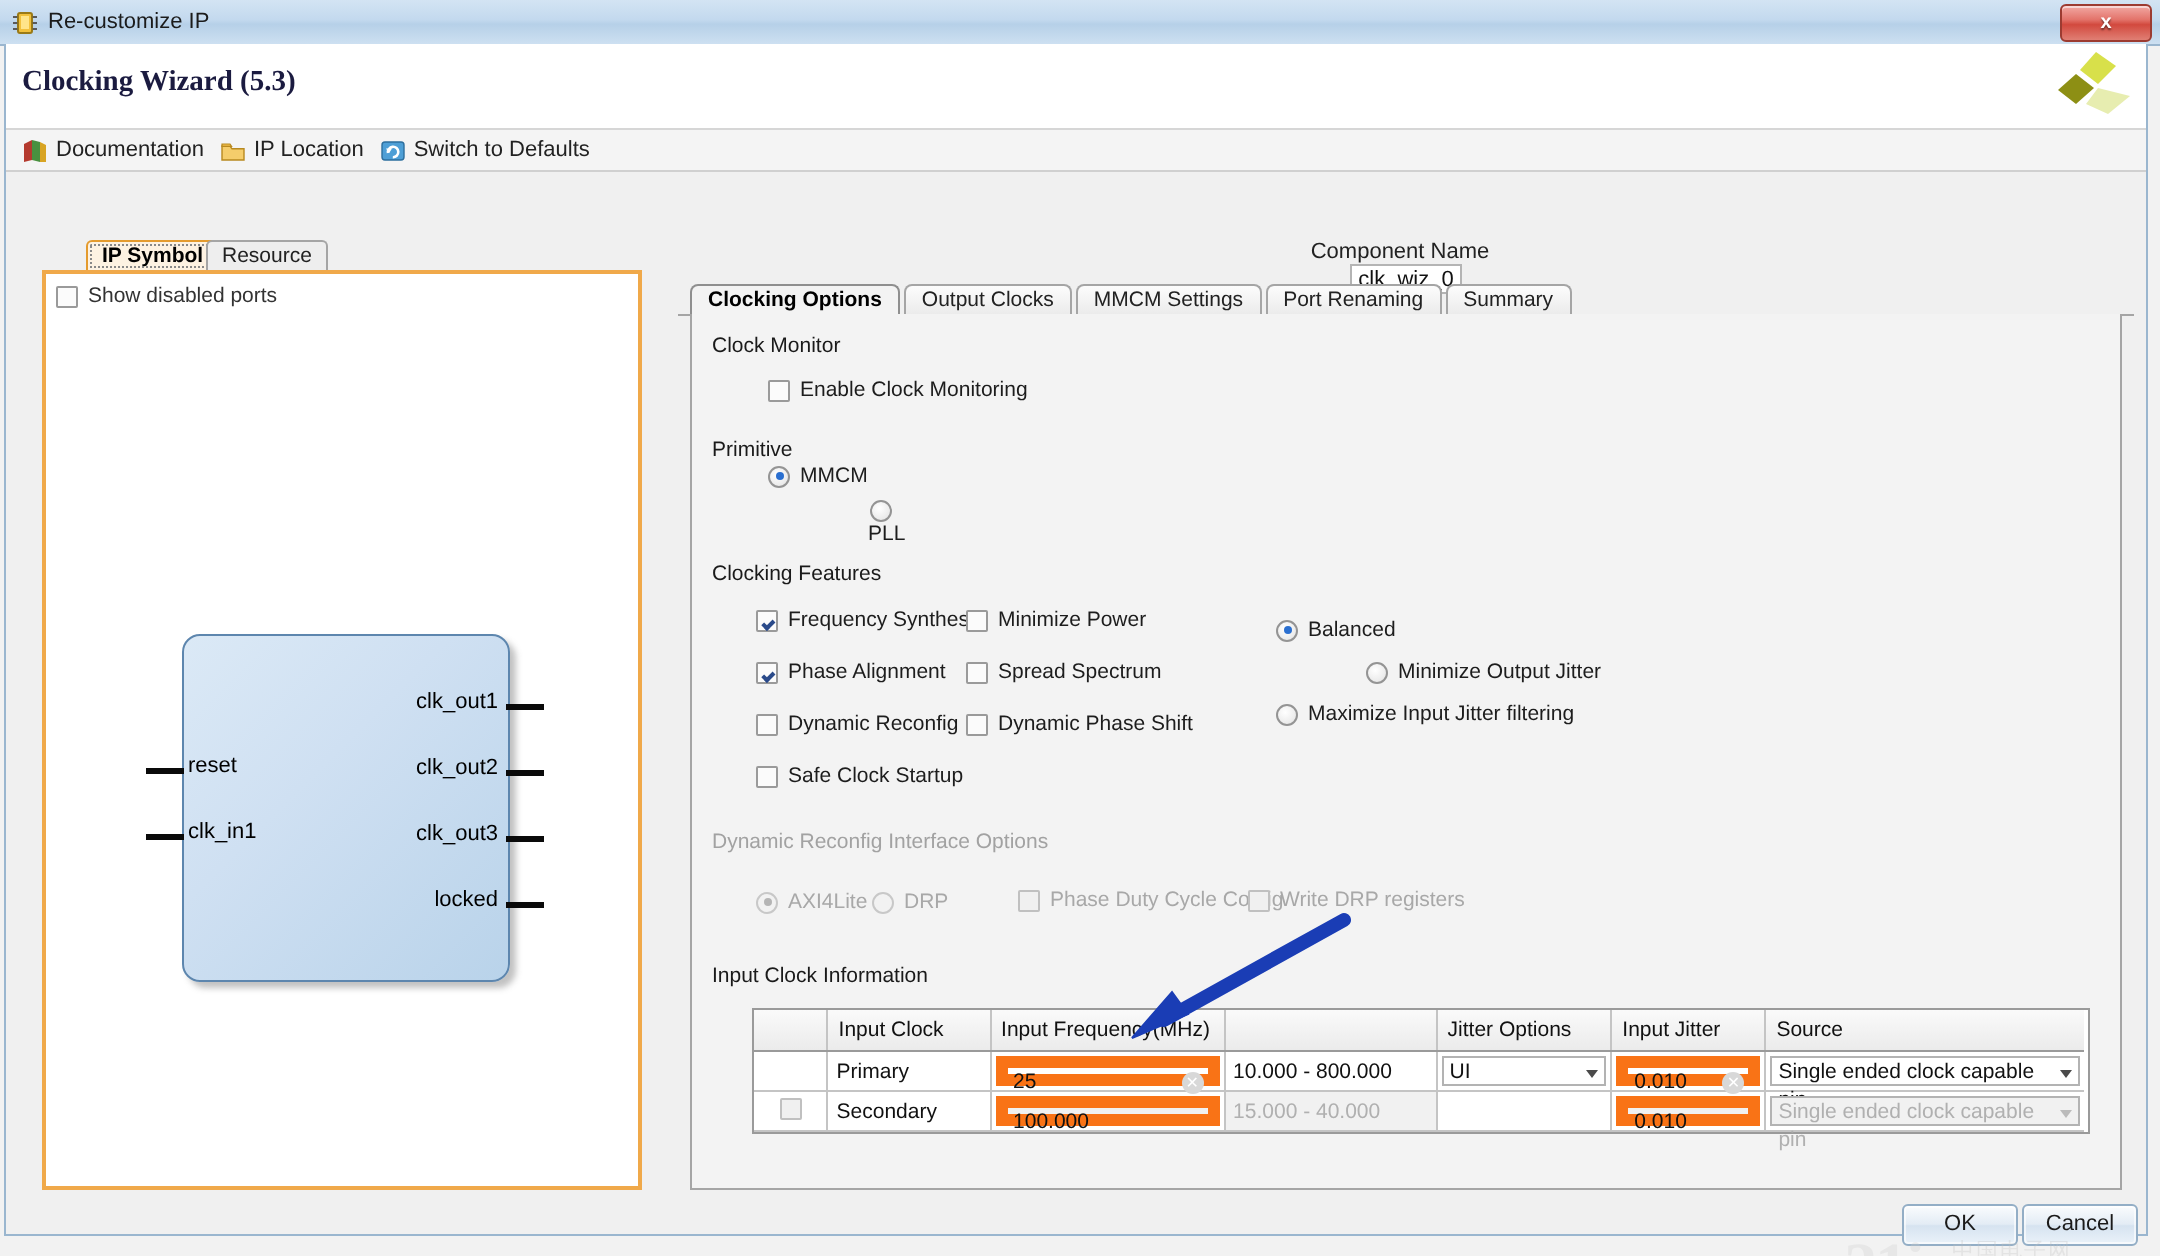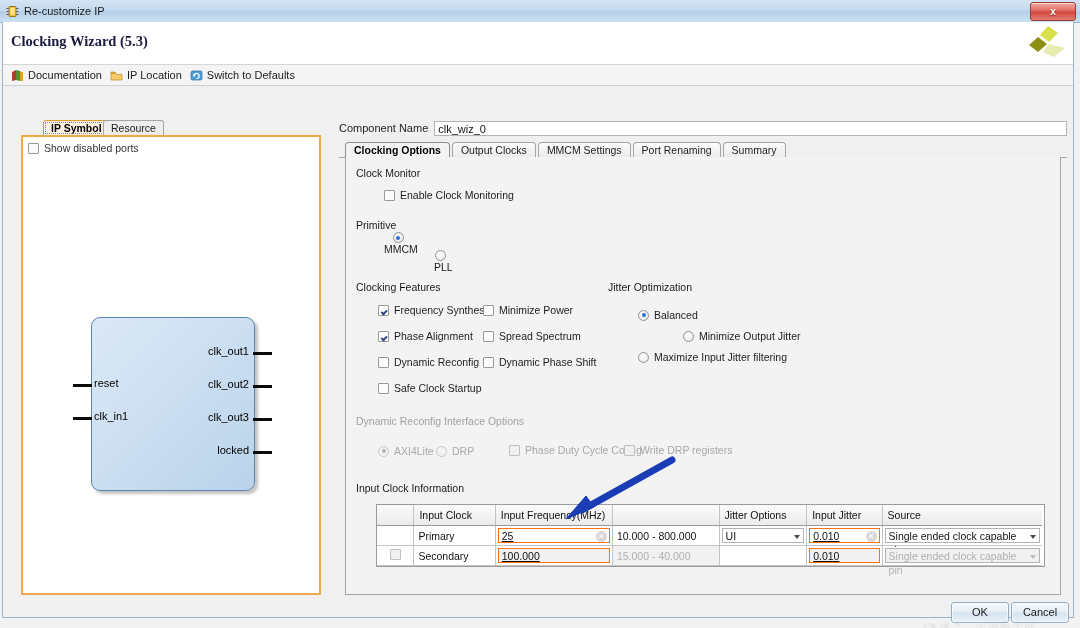--- a/index.html
+++ b/index.html
@@ -92,21 +92,21 @@
   .symbol{
     position:absolute;left:68px;top:180px;width:162px;height:172px;
     background:linear-gradient(135deg,#dbe9f6 0%,#cfe0f2 40%,#b9d3ea 100%);
     border:1px solid #5d86ae;border-radius:9px;
     box-shadow:3px 3px 3px rgba(120,120,120,.45);
   }
   .pin{position:absolute;height:3px;background:#0a0a0a;}
   .pinlbl{position:absolute;font-size:11px;color:#000;white-space:nowrap;}
   
   .rightpanel{position:absolute;left:336px;top:98px;width:728px;height:475px;}
-  .compname{display:flex;align-items:center;height:16px;}
+  .compname{display:flex;align-items:center;height:16px;flex-direction:column;}
   .compname .cl{font-size:11px;color:#222;margin-right:6px;}
   .compname .cv{
     flex:1;height:15px;background:#fff;border:1px solid #b4b4b4;
     font-size:11px;padding:0 3px;line-height:14px;box-sizing:border-box;
     color:#111;
   }
   .tabs2{position:absolute;left:6px;top:22px;height:16px;display:flex;align-items:flex-end;}
   .tabs2 .t{
     height:16px;line-height:15px;font-size:10.5px;padding:0 8px;
     border:1px solid #a5a5a5;border-bottom:none;border-radius:4px 4px 0 0;
@@ -144,22 +144,22 @@
     background:linear-gradient(to bottom,#fafafa,#ebebeb);
     border-right:1px solid #c4c4c4;border-bottom:1px solid #9a9a9a;
     font-weight:normal;text-align:left;padding:2px 5px;height:16px;color:#111;
   }
   .tbl td{
     border-right:1px solid #c4c4c4;border-bottom:1px solid #c4c4c4;
     padding:1px 4px;height:17px;color:#111;background:#fff;
   }
   .tbl td.greyed{background:#f1f1f1;color:#b0b0b0;}
   .field{
-    background:#fff;border:1px solid #f97316;height:15px;line-height:14px;
-    padding:0 3px;box-sizing:border-box;position:relative;font-size:10.5px;text-decoration:underline;
+    background:#fff;border:6px solid #f97316;height:15px;line-height:14px;
+    padding:0 3px;box-sizing:border-box;position:relative;font-size:10.5px;
   }
   .field.g{background:#f1f1f1;}
   .clr{
     position:absolute;right:2px;top:2px;width:11px;height:11px;border-radius:50%;
     background:#d8d8d8;color:#fff;font-size:8px;line-height:11px;text-align:center;
   }
   .combo{
     background:#fff;border:1px solid #b3b3b3;height:15px;line-height:14px;
     padding:0 14px 0 3px;box-sizing:border-box;position:relative;font-size:10.5px;
   }
@@ -327,21 +327,21 @@
         </div>
         <label class="row" style="position:absolute;left:38px;top:32px;">
           <span class="cb"></span>
           <span>Enable Clock Monitoring</span>
         </label>
 
         <div class="grp" style="left:10px;top:62px;width:696px;">
           <div class="gline" style="width:696px;"></div>
           <span class="gl">Primitive</span>
         </div>
-        <label class="row" style="position:absolute;left:38px;top:75px;flex-direction:column;">
+        <label class="row" style="position:absolute;left:38px;top:75px;">
           <span class="rb sel"></span>
           <span>MMCM</span>
         </label>
         <label class="row" style="position:absolute;left:88px;top:93px;flex-direction:column;">
           <span class="rb"></span>
           <span>PLL</span>
         </label>
 
         <div class="grp" style="left:10px;top:124px;width:246px;">
           <div class="gline" style="width:246px;"></div>
@@ -371,24 +371,20 @@
         </label>
         <label class="row" style="position:absolute;left:137px;top:173px;">
           <span class="cb"></span>
           <span>Spread Spectrum</span>
         </label>
         <label class="row" style="position:absolute;left:137px;top:199px;">
           <span class="cb"></span>
           <span>Dynamic Phase Shift</span>
         </label>
 
-        <div class="grp" style="left:262px;top:124px;width:444px;">
-          <div class="gline" style="width:444px;"></div>
-          <span class="gl">Jitter Optimization</span>
-        </div>
         <label class="row" style="position:absolute;left:292px;top:152px;">
           <span class="rb sel"></span>
           <span>Balanced</span>
         </label>
         <label class="row" style="position:absolute;left:292px;top:173px;padding-left:45px;">
           <span class="rb"></span>
           <span>Minimize Output Jitter</span>
         </label>
         <label class="row" style="position:absolute;left:292px;top:194px;">
           <span class="rb"></span>

